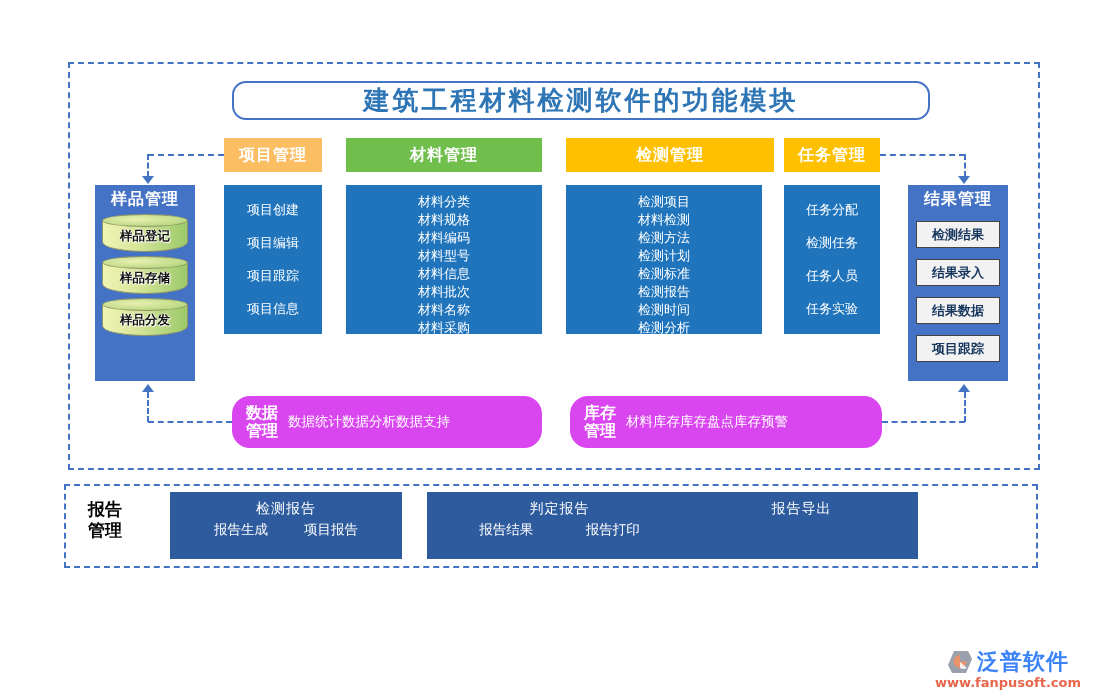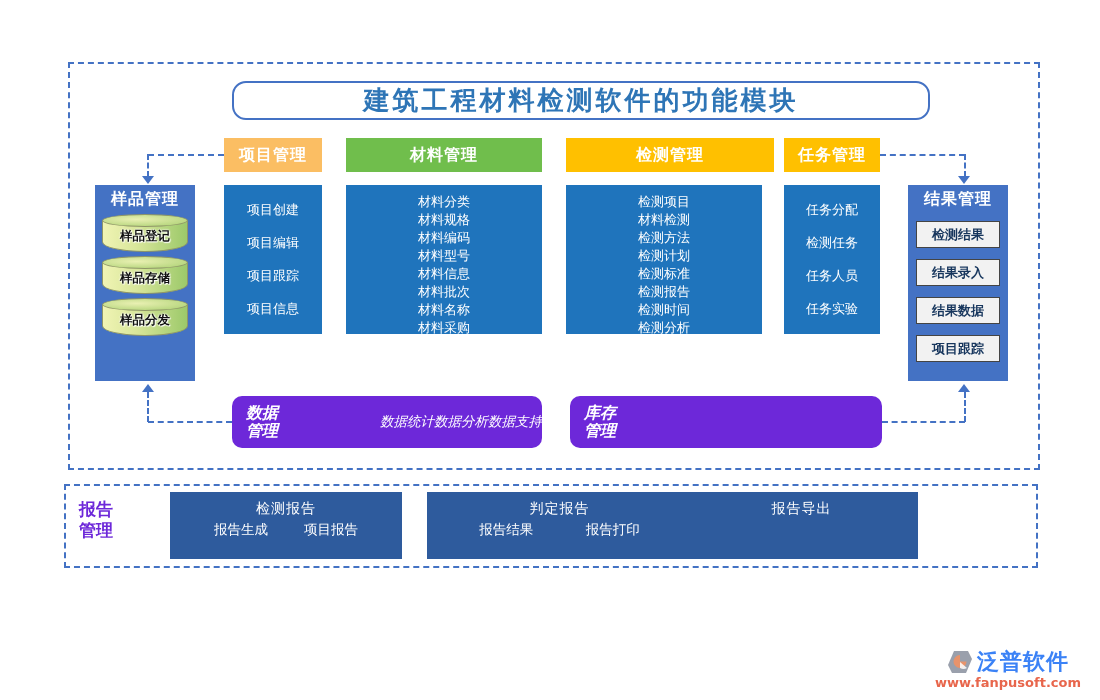--- a/index.html
+++ b/index.html
@@ -53,31 +53,31 @@
     border:1px solid #8f9668; border-top:none;
     border-radius:0 0 43px 43px / 0 0 10px 10px; }
   .cyl-label { position:absolute; left:0; right:0; top:14px; text-align:center;
     font-size:12.5px; color:#111; font-weight:bold; white-space:nowrap;
     text-shadow:0 0 2px #fff, 0 0 2px #fff, 1px 1px 1px #fff; }
 
   .result-item { width:84px; height:27px; margin-top:11px; background:#F2F2F2;
     border:1px solid #444; color:#17365D; font-size:13px; font-weight:bold;
     display:flex; align-items:center; justify-content:center; white-space:nowrap; }
 
-  .mid-box { position:absolute; top:396px; height:52px; background:#6d28d9; border-radius:10px;
-    display:flex; align-items:center; color:#fff;font-style:italic; }
+  .mid-box { position:absolute; top:396px; height:52px; background:#d946ef; border-radius:18px;
+    display:flex; align-items:center; color:#fff; }
   #data-box { left:232px; width:310px; }
   #inv-box  { left:570px; width:312px; }
   .mid-title { font-size:16px; font-weight:bold; line-height:18px; margin-left:14px;
     white-space:nowrap; }
-  .mid-items { flex:1; display:flex; justify-content:flex-end; font-size:13.5px;
-    padding:0 0; }
+  .mid-items { flex:1; display:flex; justify-content:flex-start; font-size:13.5px;
+    padding:0 10px; }
   .mid-items span { white-space:nowrap; }
 
-  .report-label { position:absolute; left:79px; top:499px; color:#6d28d9; font-size:17px;
+  .report-label { position:absolute; left:88px; top:499px; color:#000000; font-size:17px;
     font-weight:bold; line-height:21px; }
   .report-group { position:absolute; top:492px; height:67px; background:#2E5B9D; color:#fff; }
   #rg-1 { left:170px; width:232px; }
   #rg-2 { left:427px; width:265px; }
   #rg-3 { left:685px; width:233px; }
   .rg-title { text-align:center; font-size:14px; margin-top:8px; letter-spacing:1px; }
   .rg-items { display:flex; justify-content:space-around; padding:0 26px; margin-top:3px;
     font-size:13.5px; }
   .rg-items span { white-space:nowrap; }
 
@@ -189,20 +189,25 @@
       <span>数据分析</span>
       <span>数据支持</span>
     </div>
   </div>
 
   <div class="mid-box" id="inv-box">
     <div class="mid-title">
       <div>库存</div>
       <div>管理</div>
     </div>
+    <div class="mid-items">
+      <span>材料库存</span>
+      <span>库存盘点</span>
+      <span>库存预警</span>
+    </div>
   </div>
 
   <div class="report-label">
     <div>报告</div>
     <div>管理</div>
   </div>
   <div class="report-group" id="rg-1">
     <div class="rg-title">检测报告</div>
     <div class="rg-items">
       <span>报告生成</span>

